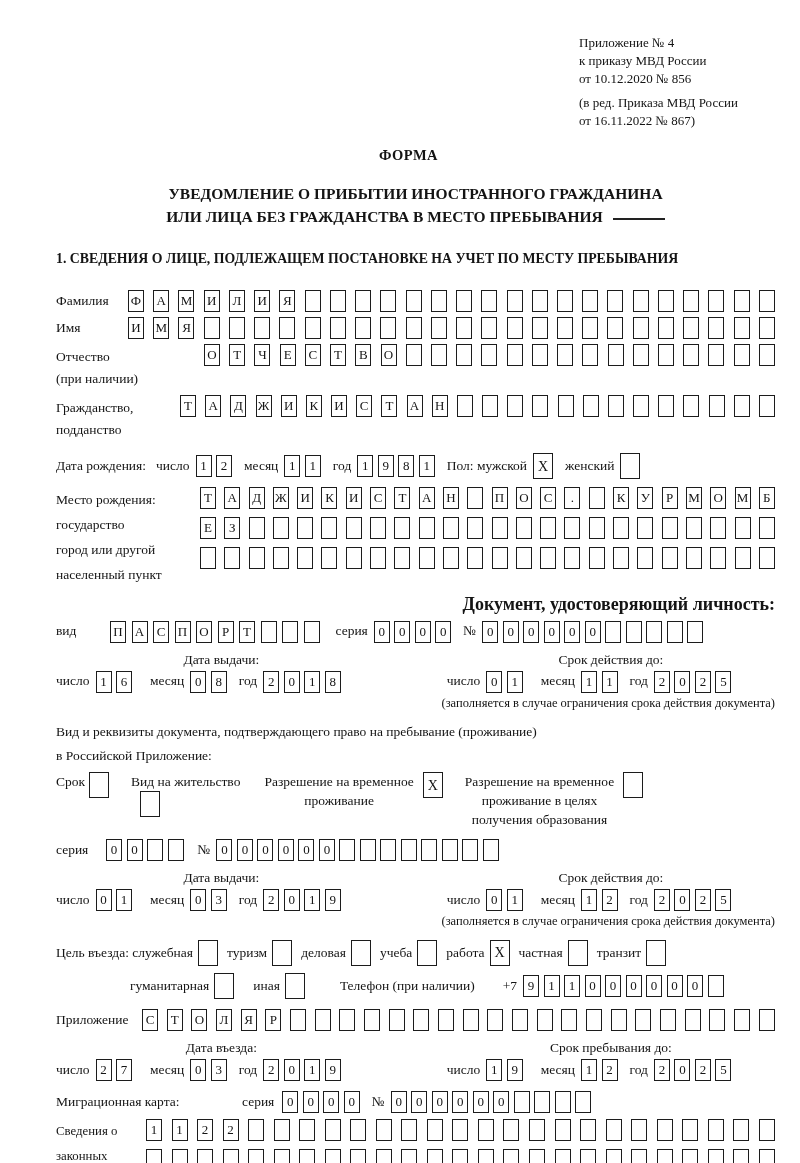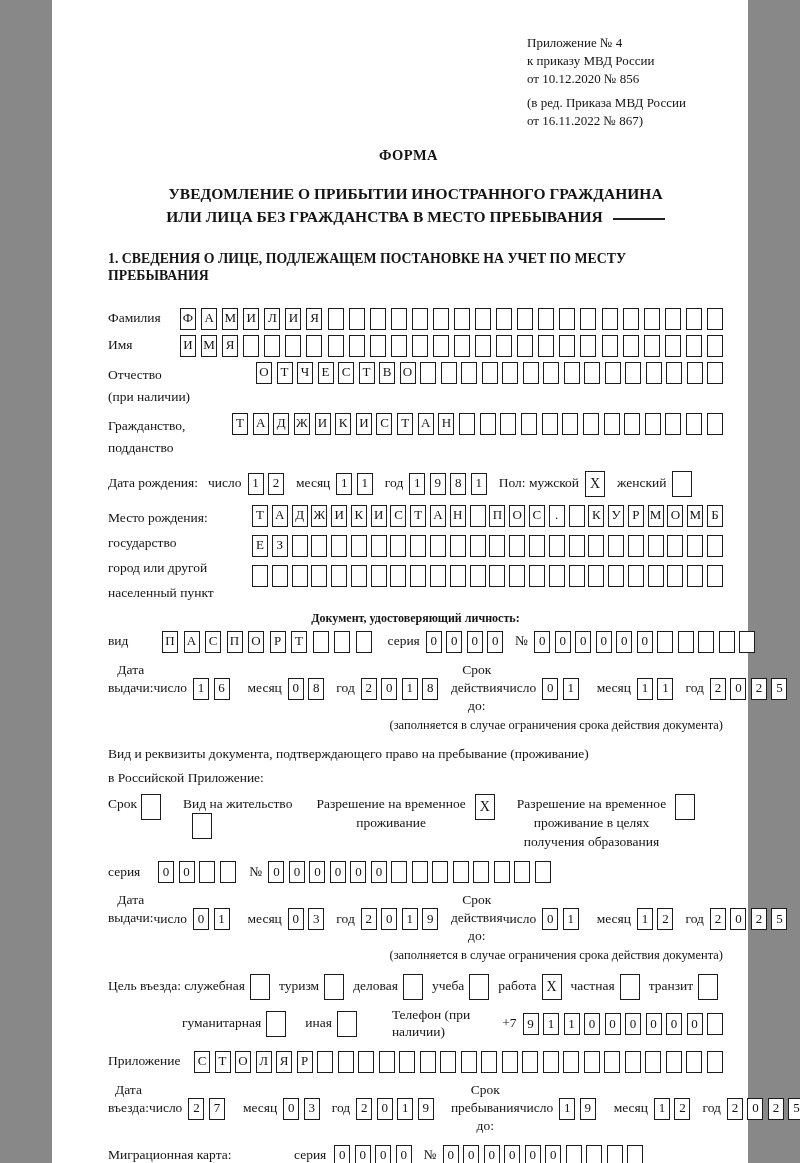--- a/index.html
+++ b/index.html
@@ -1,17 +1,17 @@
 <!DOCTYPE html>
 <html><head>
 <meta charset="utf-8">
 <style>
   html,body{margin:0;padding:0;background:#888;}
   .page{
-    width:696px;height:1163px;background:#ffffff;color:#141414;
+    width:800px;height:1163px;background:#ffffff;color:#141414;
     font-family:"Liberation Serif","DejaVu Serif",serif;
     box-sizing:border-box;padding:34px 25px 0 56px;position:relative;
     margin:0 auto;font-size:13.5px;line-height:1.25;
   }
   
   .annex{margin-left:auto;width:196px;font-size:13px;}
   .annex div{line-height:18px;}
   .annex .ed{margin-top:6px;}
   .forma{text-align:center;font-weight:bold;font-size:14.5px;margin-top:16px;padding-right:14px;letter-spacing:.5px;}
   .title{ text-align:center;font-weight:bold;font-size:15.5px;line-height:23px;margin-top:18px;}
@@ -27,24 +27,24 @@
   .fill{flex:1;display:flex;justify-content:space-between;}
   .cell{width:16px;height:22px;border:1.6px solid #1c1c1c;box-sizing:border-box;
         display:inline-flex;align-items:center;justify-content:center;
         font-size:13px;flex:none;background:#fff;}
   .cb .cell{width:20px;height:26px;font-size:14px;} .gap-s{margin-left:6px;} .gap-r{margin-right:6px;}
   
   .block{display:flex;align-items:flex-start;margin-top:8px;}
   .block .labels{flex:none;}
   .block .labels div{line-height:25px;}
   .block .rows{flex:1;display:flex;flex-direction:column;gap:8px;}
-  .doc-head{text-align:center;font-weight:bold;margin-top:6px;font-size:12px;}
+  .doc-head{text-align:right;font-weight:bold;margin-top:6px;font-size:18px;}
   
   .dates{display:flex;margin-top:8px;}
-  .dg{display:flex;flex-direction:row;}
+  .dg{display:flex;flex-direction:column;justify-content:flex-end;}
   .dg .dg-head{text-align:center;line-height:18px;}
   .dg .dg-line{display:flex;align-items:center;margin-top:2px;}
   .dg-left{width:46%;}
   .dg-right{width:54%;}
   .note-r{text-align:right;font-size:12.5px;margin-top:3px;}
   .dlabel{margin:0 6px 0 12px;}
   
   .opt-row{display:flex;align-items:flex-start;margin-top:4px;}
   .opt{display:flex;align-items:flex-start;}
   .opt .txt{line-height:19px;}

